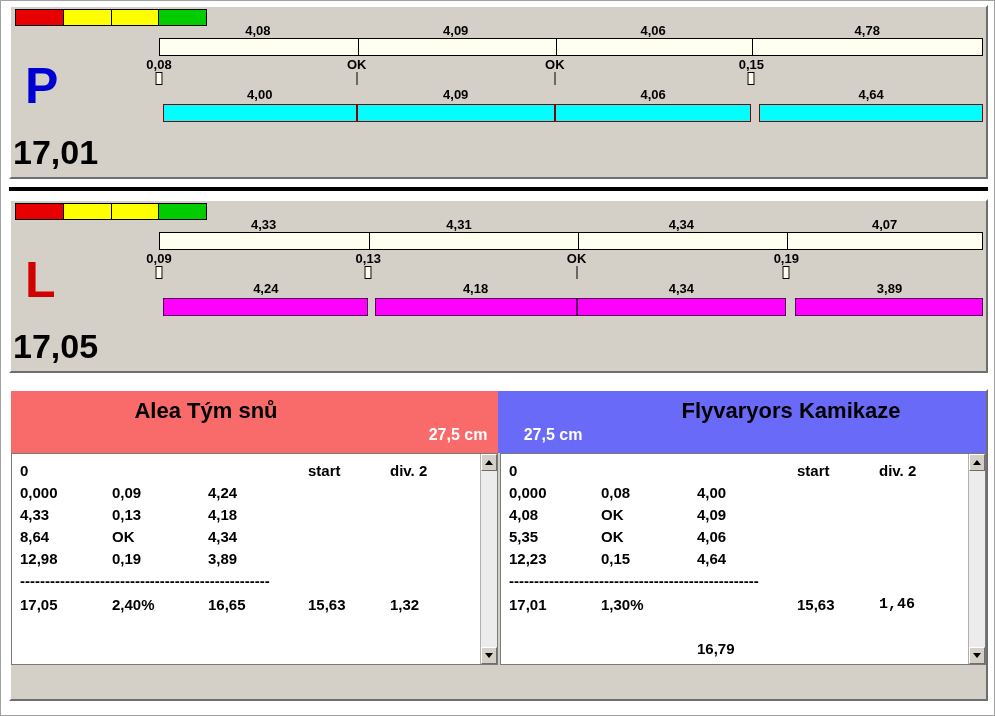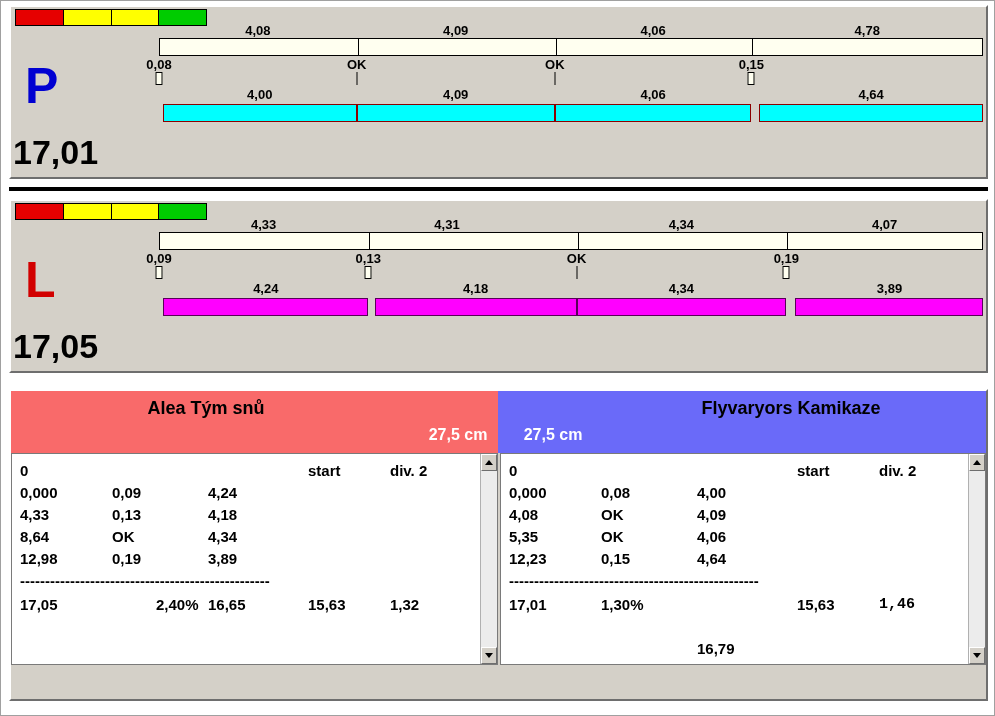--- a/index.html
+++ b/index.html
@@ -73,21 +73,21 @@
   
   .bottom-panel {
     position:absolute; left:8px; top:388px; width:979px; height:312px;
     background:#d4d0c8;
     border:2px solid; border-color:#ffffff #6e6e6e #6e6e6e #ffffff;
   }
   .team-header { position:absolute; top:0; height:62px; }
   #team-header-0 { left:0; width:487px; }
   #team-header-1 { left:487px; width:488px; }
 
-  .team-name { position:absolute; top:7px; text-align:center; font-size:18px; font-weight:bold; color:#000; white-space:nowrap; }
+  .team-name { position:absolute; top:7px; text-align:center; font-size:22px; font-weight:bold; color:#000; white-space:nowrap; }
   .team-members { position:absolute; top:38px; text-align:center; font-size:13px; font-weight:bold; color:#fff; white-space:nowrap; }
   #team-header-0 .team-name, #team-header-0 .team-members { left:0; width:390px; }
   #team-header-1 .team-name, #team-header-1 .team-members { left:98px; width:390px; }
   .team-height { position:absolute; top:35px; text-align:center; font-size:16px; font-weight:bold; color:#fff; white-space:nowrap; }
   #team-header-0 .team-height { left:405px; width:84px; }
   #team-header-1 .team-height { left:13px; width:84px; }
 
   .date-box {
     position:absolute; left:388px; top:3px; width:212px; height:26px;
     background:#fff; border:1px solid #000;
@@ -172,21 +172,21 @@
 
   <div class="lane-panel" id="lane-1">
     <div class="status-lights">
         <div class="light" style="background: rgb(230, 0, 0);"></div>
         <div class="light" style="background: rgb(255, 255, 0);"></div>
         <div class="light" style="background: rgb(255, 255, 0);"></div>
         <div class="light" style="background: rgb(0, 204, 0);"></div>
       </div>
     <div class="upper-values">
         <span class="val-label" style="left: 252.631px;">4,33</span>
-        <span class="val-label" style="left: 436px;">4,31</span>
+        <span class="val-label" style="left: 448px;">4,31</span>
         <span class="val-label" style="left: 670.43px;">4,34</span>
         <span class="val-label" style="left: 873.652px;">4,07</span>
       </div>
     <div class="upper-bar" style="background: rgb(255, 255, 240);">
         <div class="u-div" style="left: 209.262px;"></div>
         <div class="u-div" style="left: 417.558px;"></div>
         <div class="u-div" style="left: 627.303px;"></div>
       </div>
     <div class="tick-labels">
         <span class="tick-label" style="left: 148px;">0,09</span>
@@ -249,21 +249,21 @@
         <span class="cell" style="left: 100px; top: 52px;">0,13</span>
         <span class="cell" style="left: 196px; top: 52px;">4,18</span>
         <span class="cell" style="left: 8px; top: 74px;">8,64</span>
         <span class="cell" style="left: 100px; top: 74px;">OK</span>
         <span class="cell" style="left: 196px; top: 74px;">4,34</span>
         <span class="cell" style="left: 8px; top: 96px;">12,98</span>
         <span class="cell" style="left: 100px; top: 96px;">0,19</span>
         <span class="cell" style="left: 196px; top: 96px;">3,89</span>
         <span class="cell" style="left: 8px; top: 118px;">--------------------------------------------------</span>
         <span class="cell" style="left: 8px; top: 142px;">17,05</span>
-        <span class="cell" style="left: 100px; top: 142px; margin-left: 44px;">2,40%</span>
+        <span class="cell" style="left: 100px; top: 142px;">2,40%</span>
         <span class="cell" style="left: 196px; top: 142px;">16,65</span>
         <span class="cell" style="left: 296px; top: 142px;">15,63</span>
         <span class="cell" style="left: 378px; top: 142px;">1,32</span>
       </div>
 
     <div class="result-table" id="table-1">
       <div class="scrollbar">
         <div class="sb-btn up">
             <span class="arrow up-arrow"></span>
           </div>

